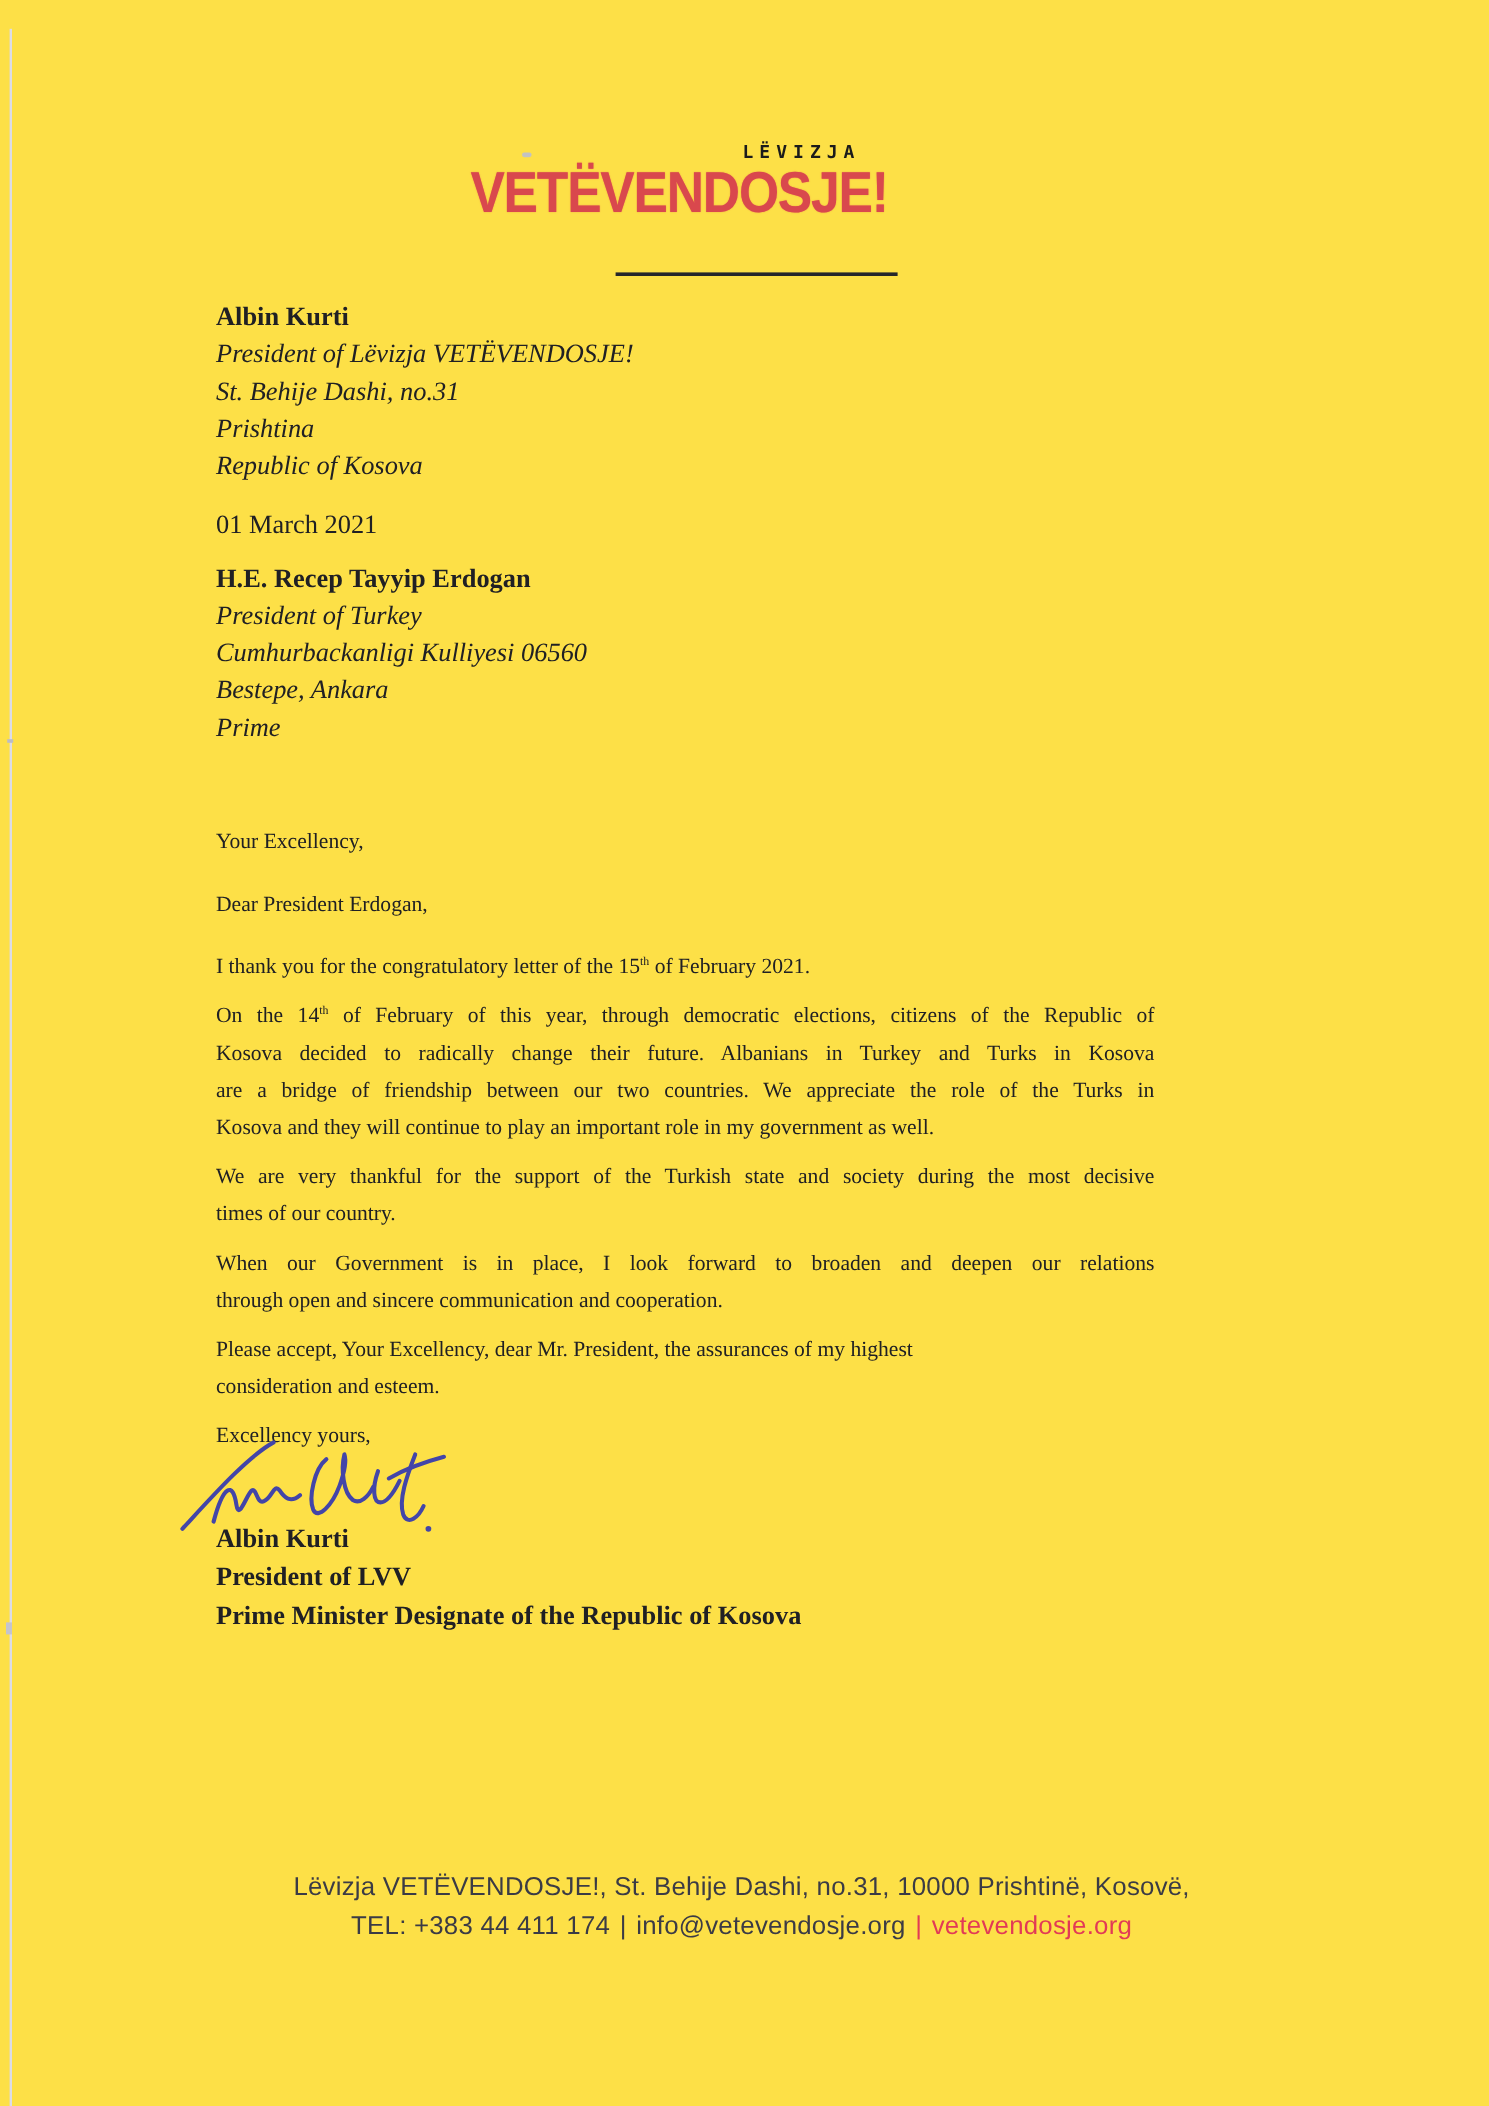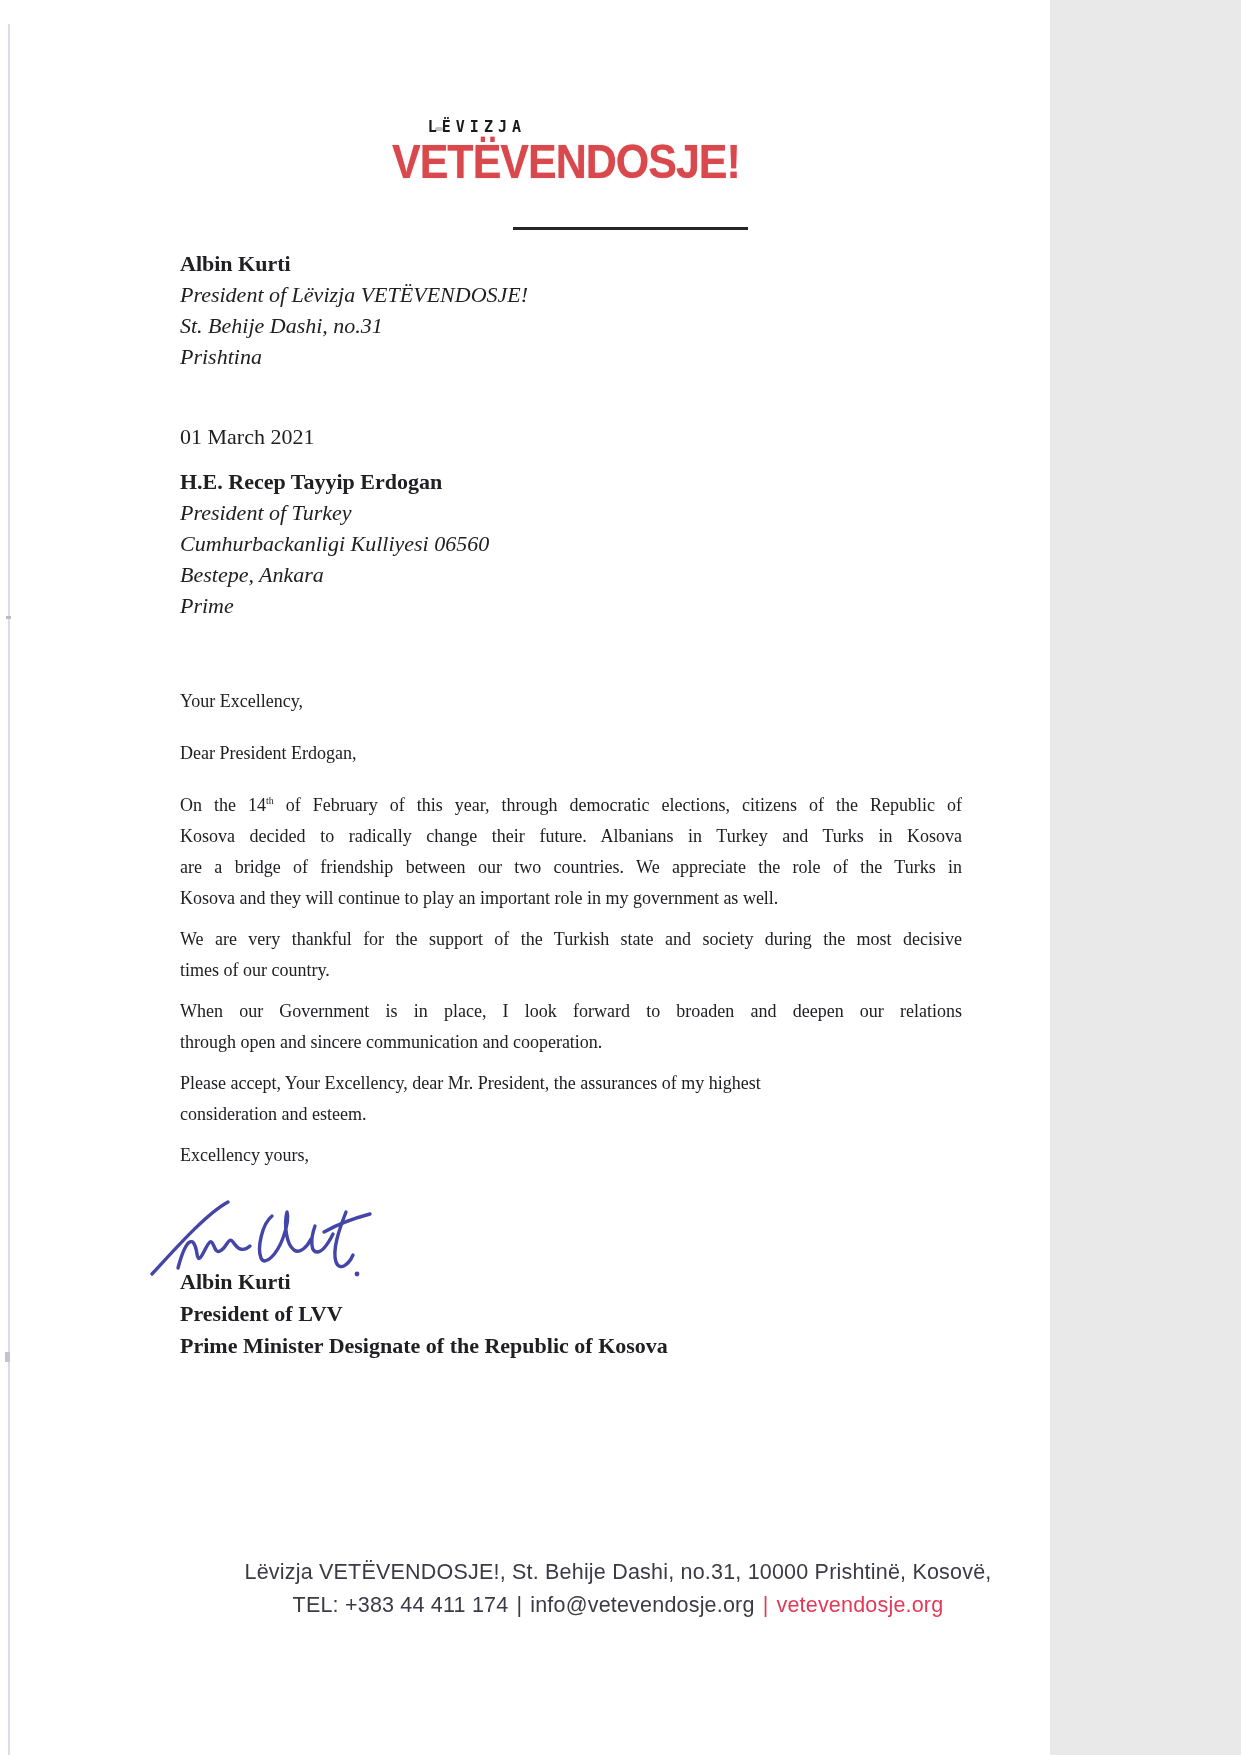--- a/index.html
+++ b/index.html
@@ -1,19 +1,19 @@
 <!DOCTYPE html>
 <html><head>
 <meta charset="utf-8">
 <style>
   html,body{margin:0;padding:0;background:#e9e9e9;}
   .page{
     position:relative;
-    width:1050px;height:1755px;
-    background:#ffffff;
+    width:1241px;height:1755px;
+    background:#fde047;
     overflow:hidden;
     font-family:"Liberation Serif", serif;
     color:#202024;
   }
   
   .scan-edge{position:absolute;left:8px;top:24px;width:2px;height:1731px;background:#dcdce6;}
   .scan-tick-1{position:absolute;left:6px;top:616px;width:5px;height:3px;background:#bcbcc6;}
   .scan-tick-2{position:absolute;left:5px;top:1352px;width:5px;height:10px;background:#c4c4ce;}
   .scan-speck{position:absolute;left:435px;top:127px;width:8px;height:4px;background:#c2c2c2;border-radius:2px;}
 
@@ -79,39 +79,43 @@
   <div class="logo-small">LËVIZJA</div>
   <div class="logo-main" id="logo-main" style="color: rgb(217, 72, 77);">VETËVENDOSJE!</div>
   <div class="logo-rule"></div>
 
   <div class="block sender">
     <div class="addr-name">Albin Kurti</div>
     <div>
         <div class="addr-line">President of Lëvizja VETËVENDOSJE!</div>
         <div class="addr-line">St. Behije Dashi, no.31</div>
         <div class="addr-line">Prishtina</div>
+        <div class="addr-line">Republic of Kosova</div>
       </div>
   </div>
 
   <div class="block dateline">01 March 2021</div>
 
   <div class="block recipient">
     <div class="addr-name">H.E. Recep Tayyip Erdogan</div>
     <div>
         <div class="addr-line">President of Turkey</div>
         <div class="addr-line">Cumhurbackanligi Kulliyesi 06560</div>
         <div class="addr-line">Bestepe, Ankara</div>
         <div class="addr-line">Prime</div>
       </div>
   </div>
 
   <div class="letter-body">
     <div class="salutation">Your Excellency,</div>
     <div class="greeting">Dear President Erdogan,</div>
     <div>
+        <div class="para">
+          <div class="line"><span>I thank you for the congratulatory letter of the 15</span><sup>th</sup><span> of February 2021.</span></div>
+        </div>
         <div class="para j">
           <div class="line"><span>On the 14</span><sup>th</sup><span> of February of this year, through democratic elections, citizens of the Republic of</span></div>
           <div class="line"><span>Kosova decided to radically change their future. Albanians in Turkey and Turks in Kosova</span></div>
           <div class="line"><span>are a bridge of friendship between our two countries. We appreciate the role of the Turks in</span></div>
           <div class="line"><span>Kosova and they will continue to play an important role in my government as well.</span></div>
         </div>
         <div class="para j">
           <div class="line"><span>We are very thankful for the support of the Turkish state and society during the most decisive</span></div>
           <div class="line"><span>times of our country.</span></div>
         </div>

